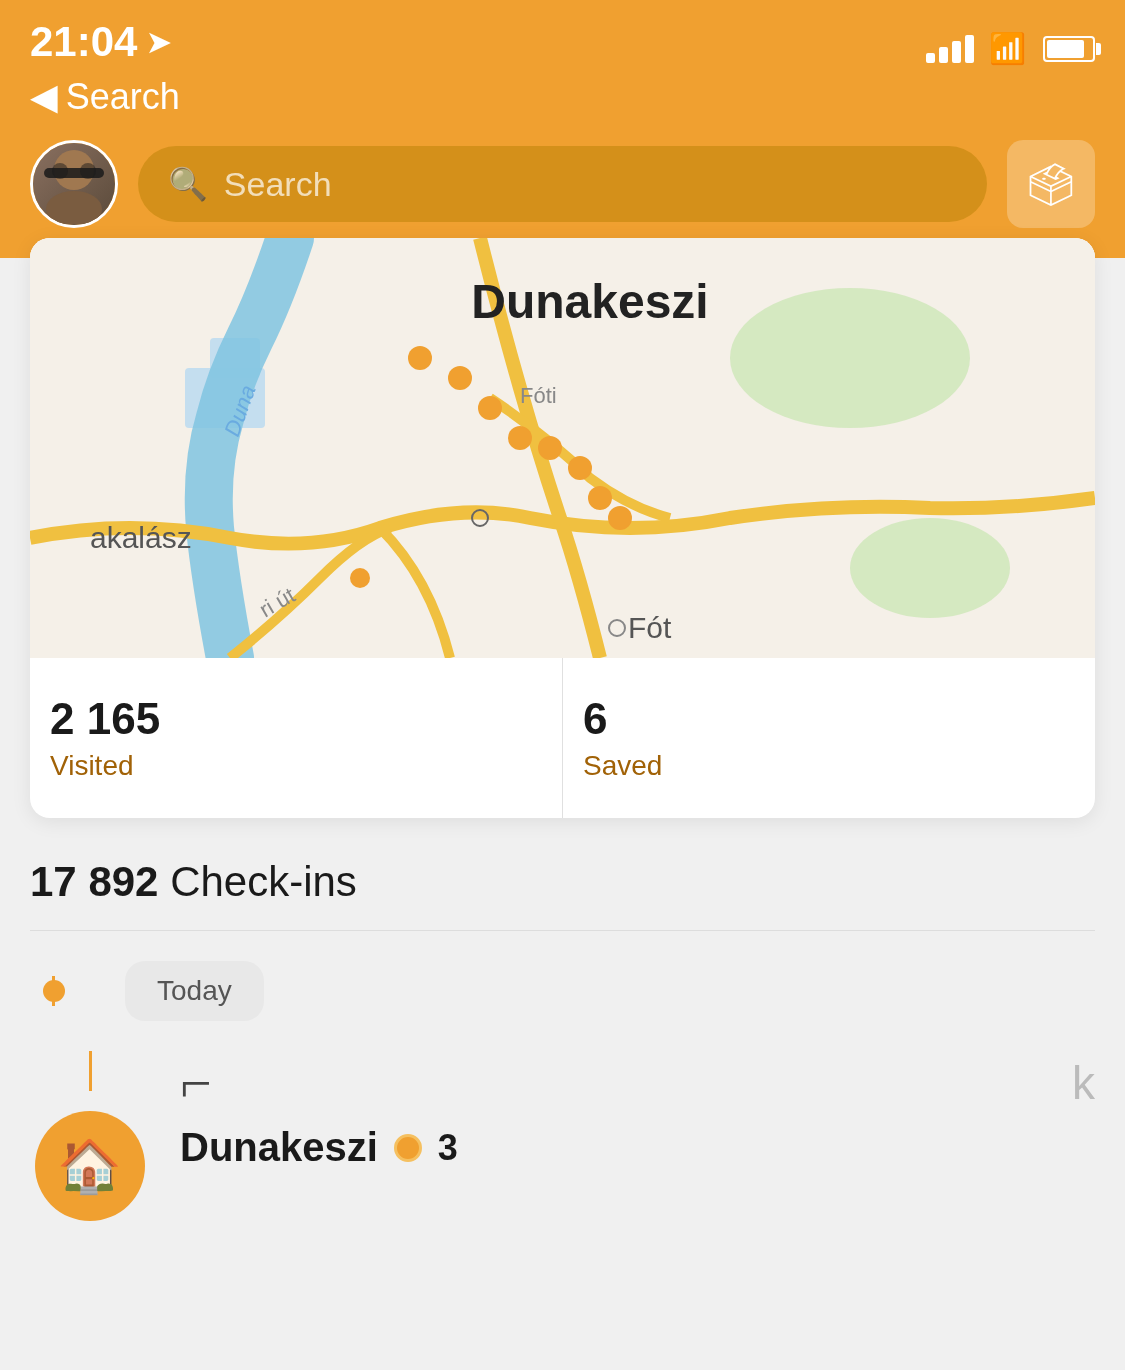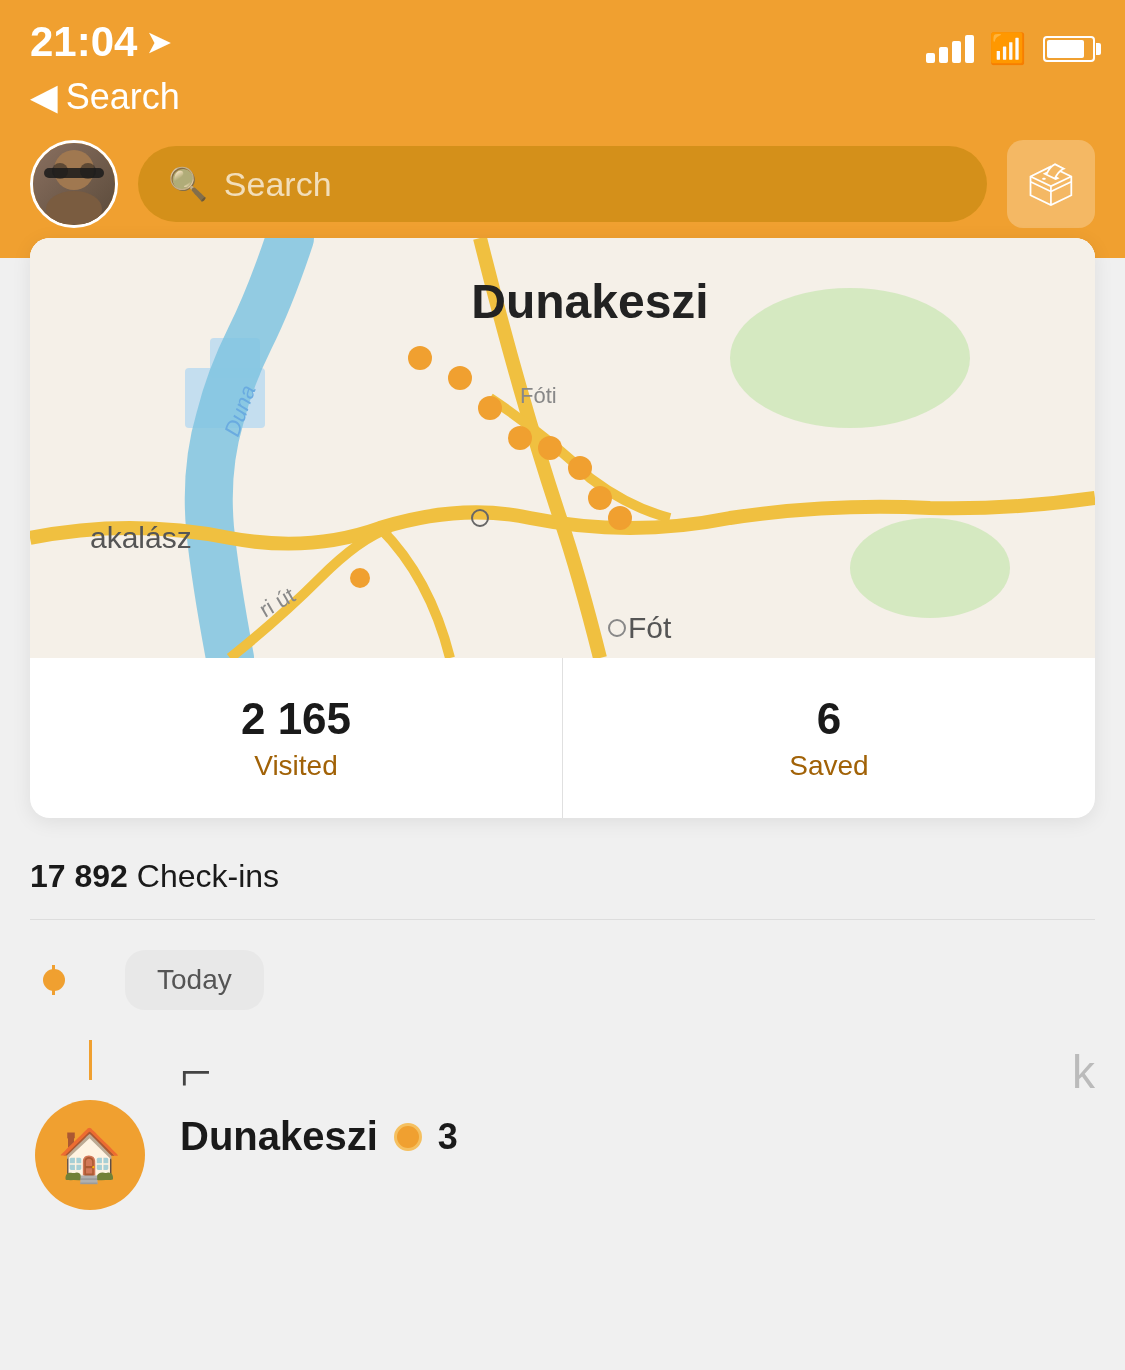--- a/index.html
+++ b/index.html
@@ -183,21 +183,21 @@
       height: 100%;
     }
 
     
     .stats-row {
       display: flex;
       align-items: center;
     }
     .stat-item {
       flex: 1;
-      text-align: center;
+      text-align: left;
       padding: 36px 20px;
       border-right: 1px solid #e0e0e0;
     }
     .stat-item:last-child {
       border-right: none;
     }
     .stat-value {
       font-size: 44px;
       font-weight: 700;
       color: #1a1a1a;
@@ -214,21 +214,21 @@
     .main-content {
       background: #f0f0f0;
       padding: 0 30px;
       margin-top: -10px;
     }
     .checkins-header {
       padding: 30px 0 24px 0;
       border-bottom: 1px solid #ddd;
     }
     .checkins-count {
-      font-size: 32px;
+      font-size: 42px;
       color: #1a1a1a;
     }
     .checkins-count strong {
       font-weight: 700;
     }
 
     
     .timeline {
       padding: 30px 0;
       position: relative;

